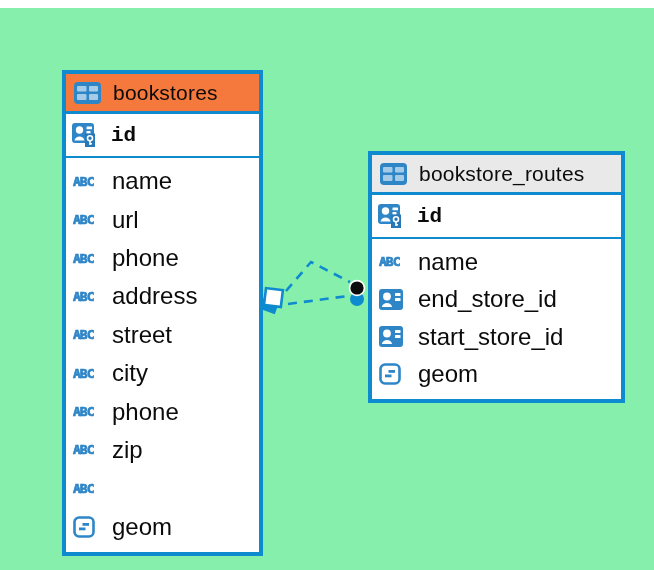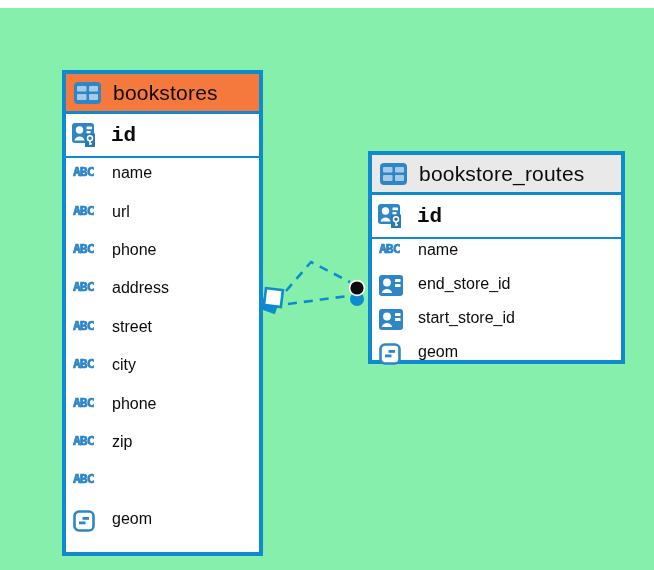--- a/index.html
+++ b/index.html
@@ -13,35 +13,35 @@
     --text-black:#0B0B0B;
   }
   *{margin:0;padding:0;box-sizing:border-box;}
   html,body{background:#fff;}
   body{font-family:"Liberation Sans","DejaVu Sans",sans-serif;color:var(--text-black);}
   .canvas{position:relative;width:654px;height:570px;background:#86efac;overflow:hidden;margin-top:8px;}
 
   .erd-table{position:absolute;display:flex;flex-direction:column;background:#fff;
     border:4px solid var(--table-border);}
   .erd-table.bookstores{left:62px;top:62px;width:201px;height:486px;}
-  .erd-table.routes{left:368px;top:143px;width:257px;height:213px;}
+  .erd-table.routes{left:368px;top:143px;width:257px;height:252px;}
 
   .table-header{display:flex;align-items:center;gap:9px;padding:0 8px;flex:0 0 40px;
     border-bottom:3px solid var(--table-border);}
   .table-header.orange{background:var(--header-orange);}
   .table-header.gray{background:var(--header-gray);}
   .table-title{font-size:21px;letter-spacing:.2px;white-space:nowrap;}
 
   .pk-row{display:flex;align-items:center;gap:9px;padding:0 6px;flex:0 0 44px;
     border-bottom:2px solid var(--table-border);font-family:Liberation Mono, monospace;}
   .pk-row .col-label{font-weight:bold;font-size:21px;}
 
   .rows{flex:1;display:flex;flex-direction:column;justify-content:space-evenly;padding:2px 0 4px 0;}
-  .row{display:flex;align-items:flex-start;gap:9px;padding:0 7px;min-height:34px;}
-  .col-label{font-size:16px;white-space:nowrap;}
+  .row{display:flex;align-items:center;gap:9px;padding:0 7px;min-height:34px;}
+  .col-label{font-size:24px;white-space:nowrap;}
 
   .icon-box{flex:0 0 30px;display:flex;align-items:center;justify-content:flex-start;}
   .abc-icon{font-family:"DejaVu Sans Mono","Liberation Mono",monospace;
     font-weight:bold;font-size:13px;letter-spacing:-1px;color:var(--icon-blue);
     -webkit-text-stroke:.7px var(--icon-blue);}
 
   .connector-svg{position:absolute;left:0;top:0;width:654px;height:570px;pointer-events:none;}
 </style>
 </head>
 <body>

